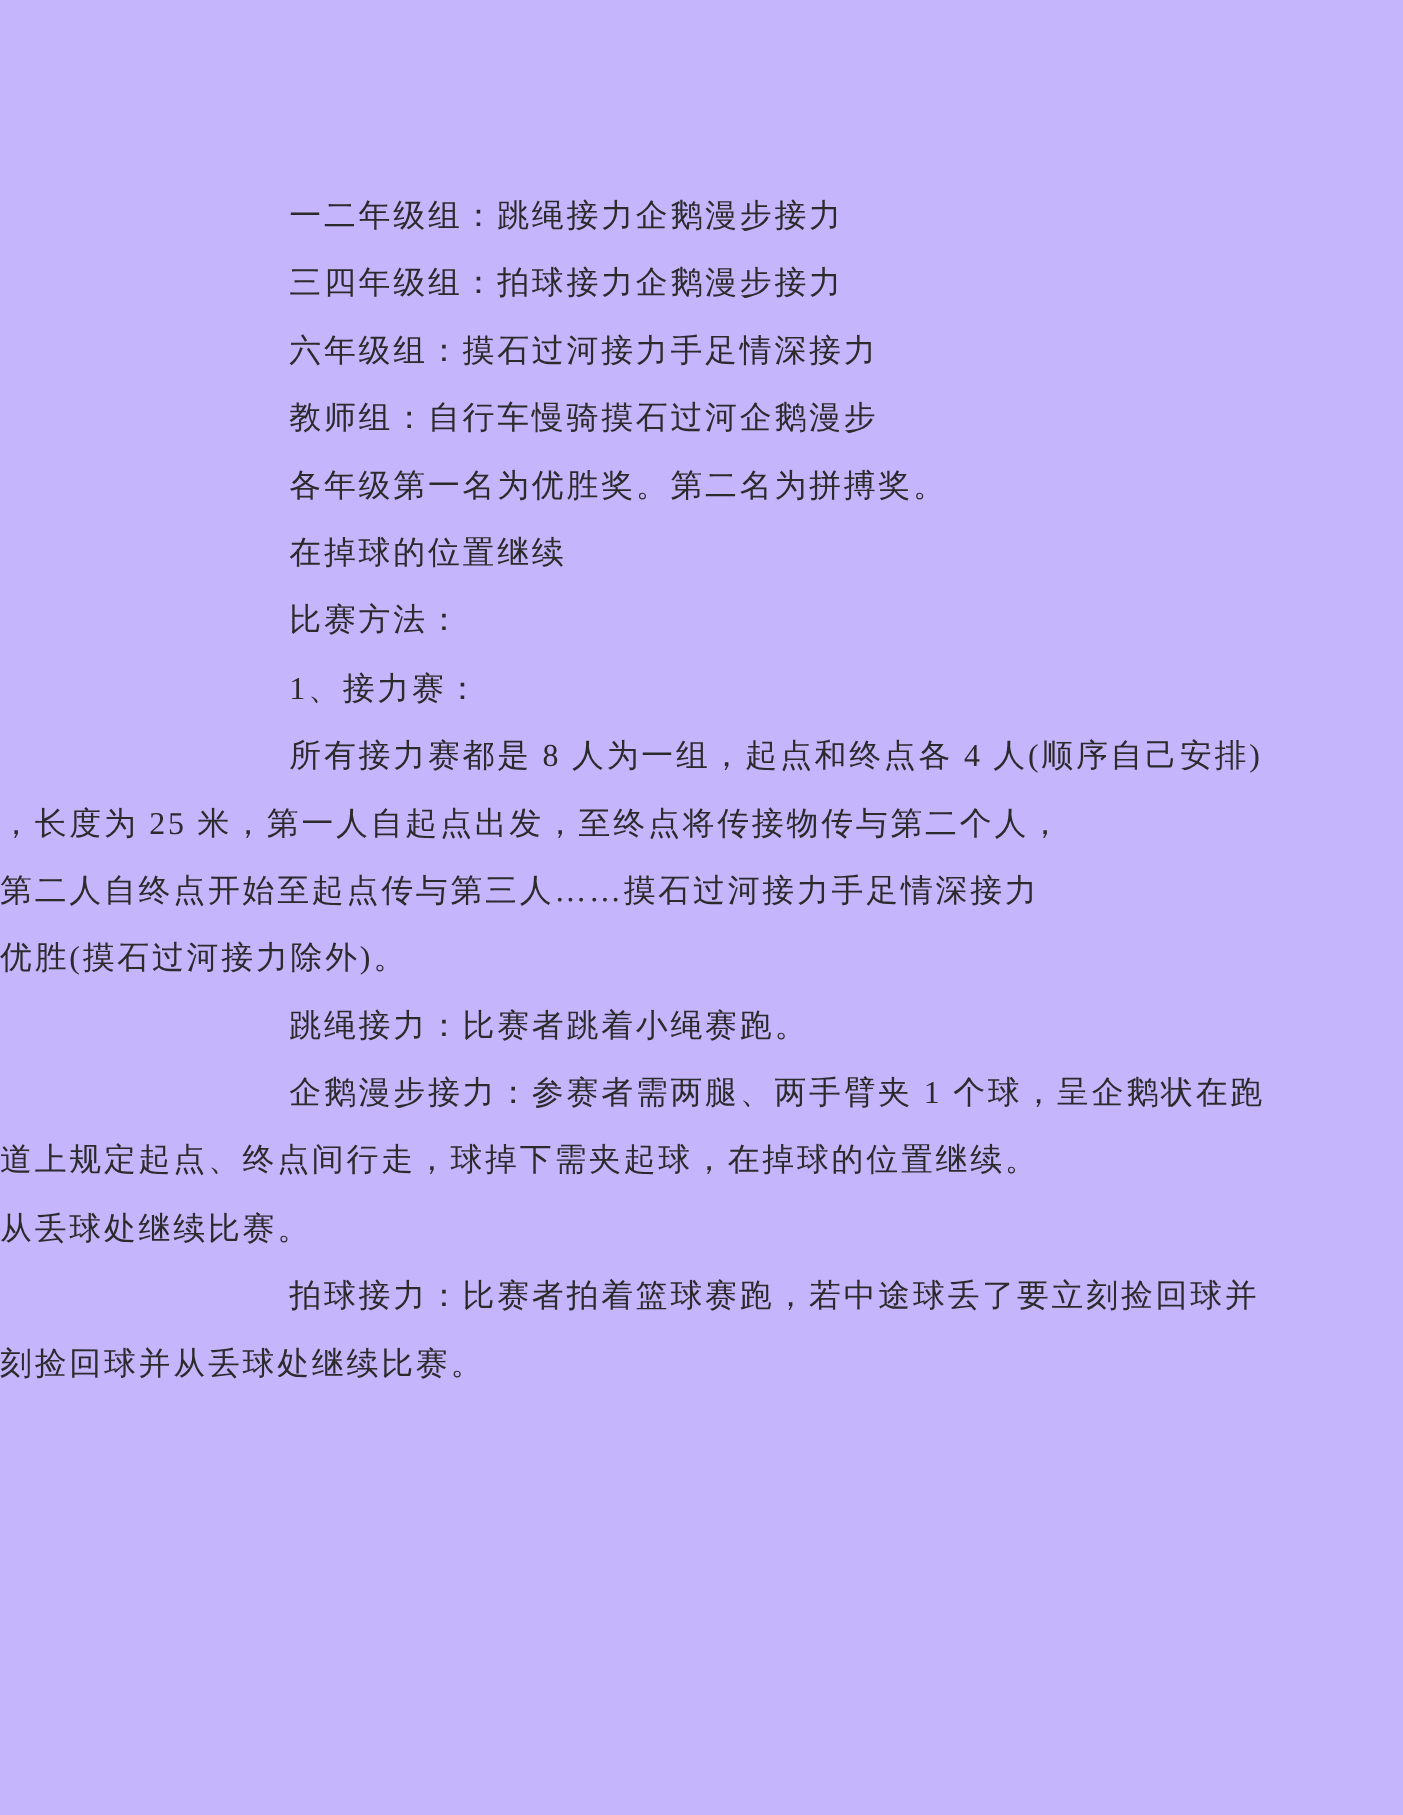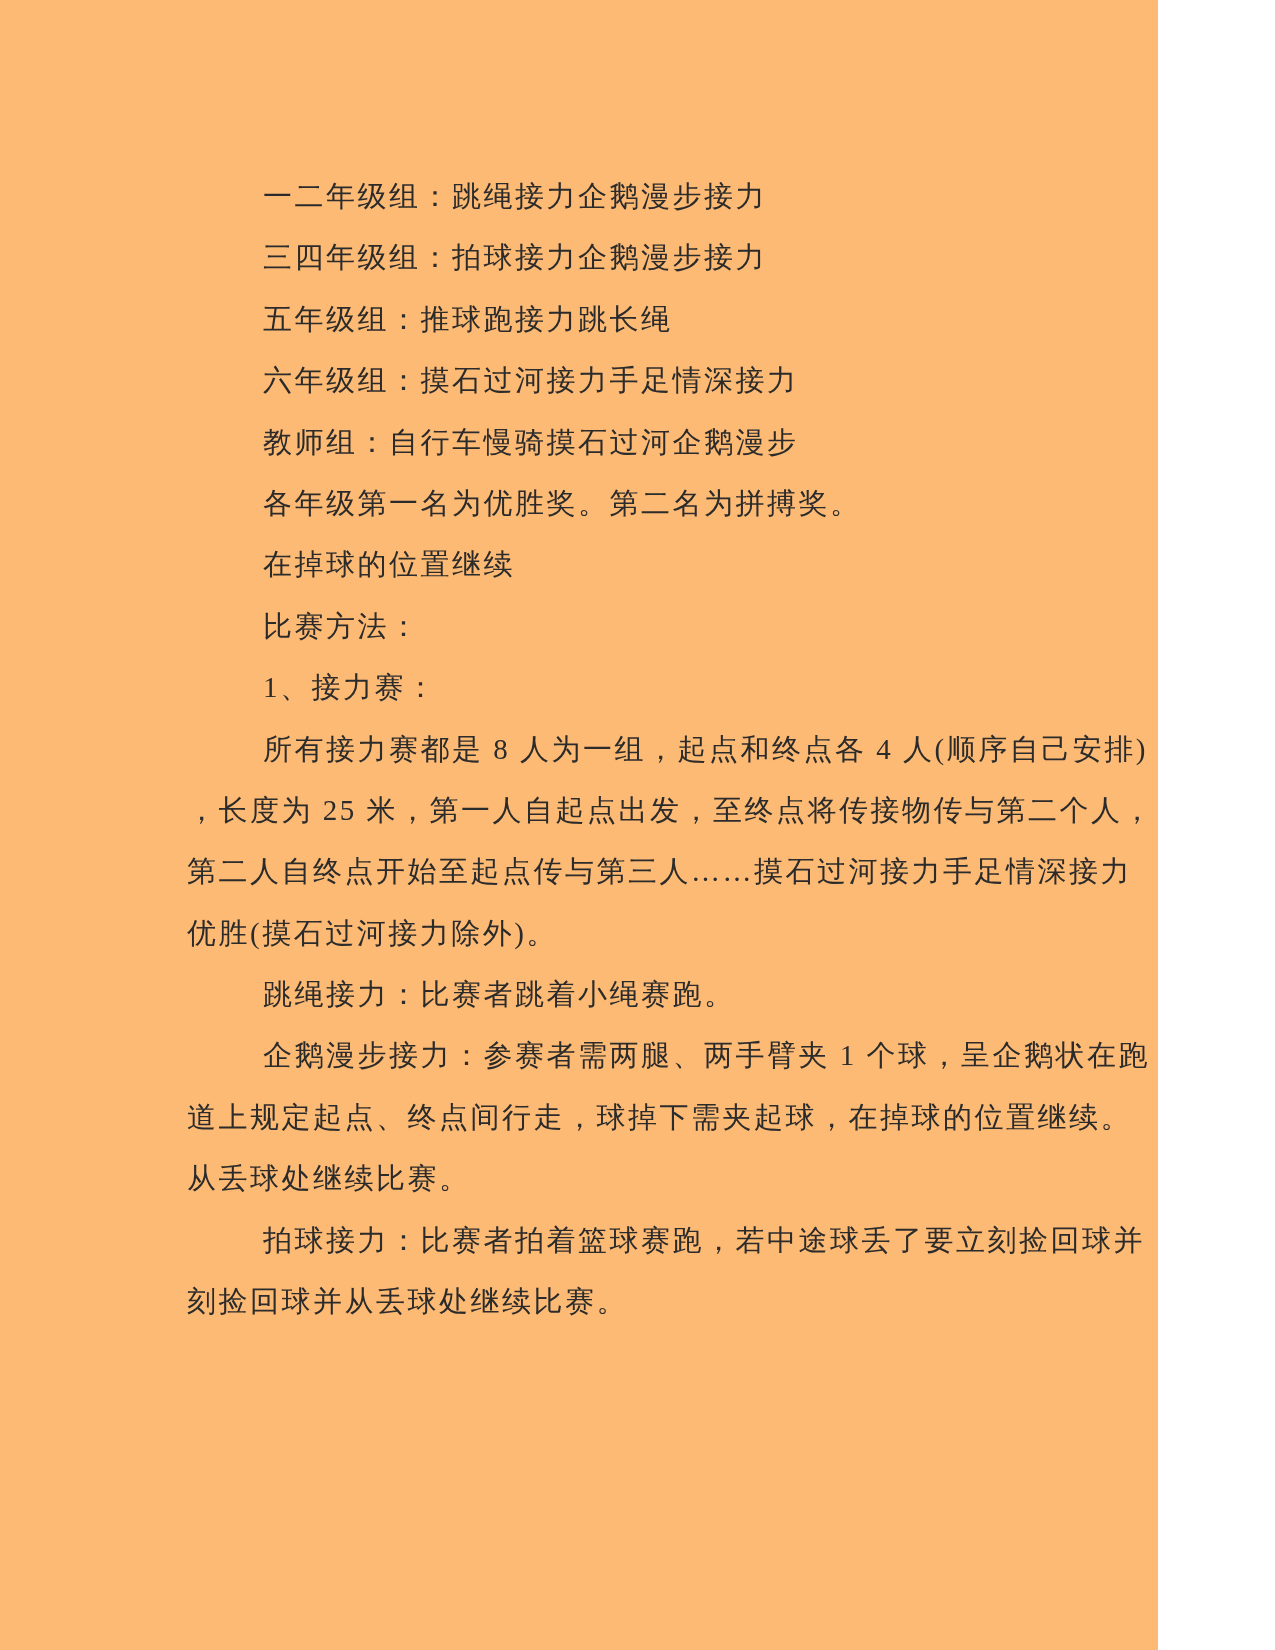--- a/index.html
+++ b/index.html
@@ -2,54 +2,52 @@
 <html><head>
 <meta charset="utf-8">
 <style>
   html, body {
     margin: 0;
     padding: 0;
     background: #ffffff;
   }
   .page {
     position: relative;
-    width: 1158px;
+    width: 1275px;
     height: 1650px;
-    background: #fdba74;
+    background: #c4b5fd;
     overflow: hidden;
     font-family: "Liberation Serif", "DejaVu Serif", serif;
   }
   .text-block {
     position: absolute;
     top: 166px;
     left: 0;
     width: 1275px;
   }
   .doc-line {
     height: 61.4px;
     line-height: 61.4px;
     font-size: 29px;
     letter-spacing: 2.5px;
     color: #2b2b2b;
     white-space: pre;
-    padding-left: 187px;
     font-weight: 400;
   }
   .doc-line.indent {
     padding-left: 263px;
   }
 </style>
 </head>
 <body>
 
 <div class="page">
   <div class="text-block" id="text-block">
       <div class="doc-line indent">一二年级组：跳绳接力企鹅漫步接力</div>
       <div class="doc-line indent">三四年级组：拍球接力企鹅漫步接力</div>
-      <div class="doc-line indent">五年级组：推球跑接力跳长绳</div>
       <div class="doc-line indent">六年级组：摸石过河接力手足情深接力</div>
       <div class="doc-line indent">教师组：自行车慢骑摸石过河企鹅漫步</div>
       <div class="doc-line indent">各年级第一名为优胜奖。第二名为拼搏奖。</div>
       <div class="doc-line indent">在掉球的位置继续</div>
       <div class="doc-line indent">比赛方法：</div>
       <div class="doc-line indent">1、接力赛：</div>
       <div class="doc-line indent">所有接力赛都是 8 人为一组，起点和终点各 4 人(顺序自己安排)</div>
       <div class="doc-line">，长度为 25 米，第一人自起点出发，至终点将传接物传与第二个人，</div>
       <div class="doc-line">第二人自终点开始至起点传与第三人……摸石过河接力手足情深接力</div>
       <div class="doc-line">优胜(摸石过河接力除外)。</div>

